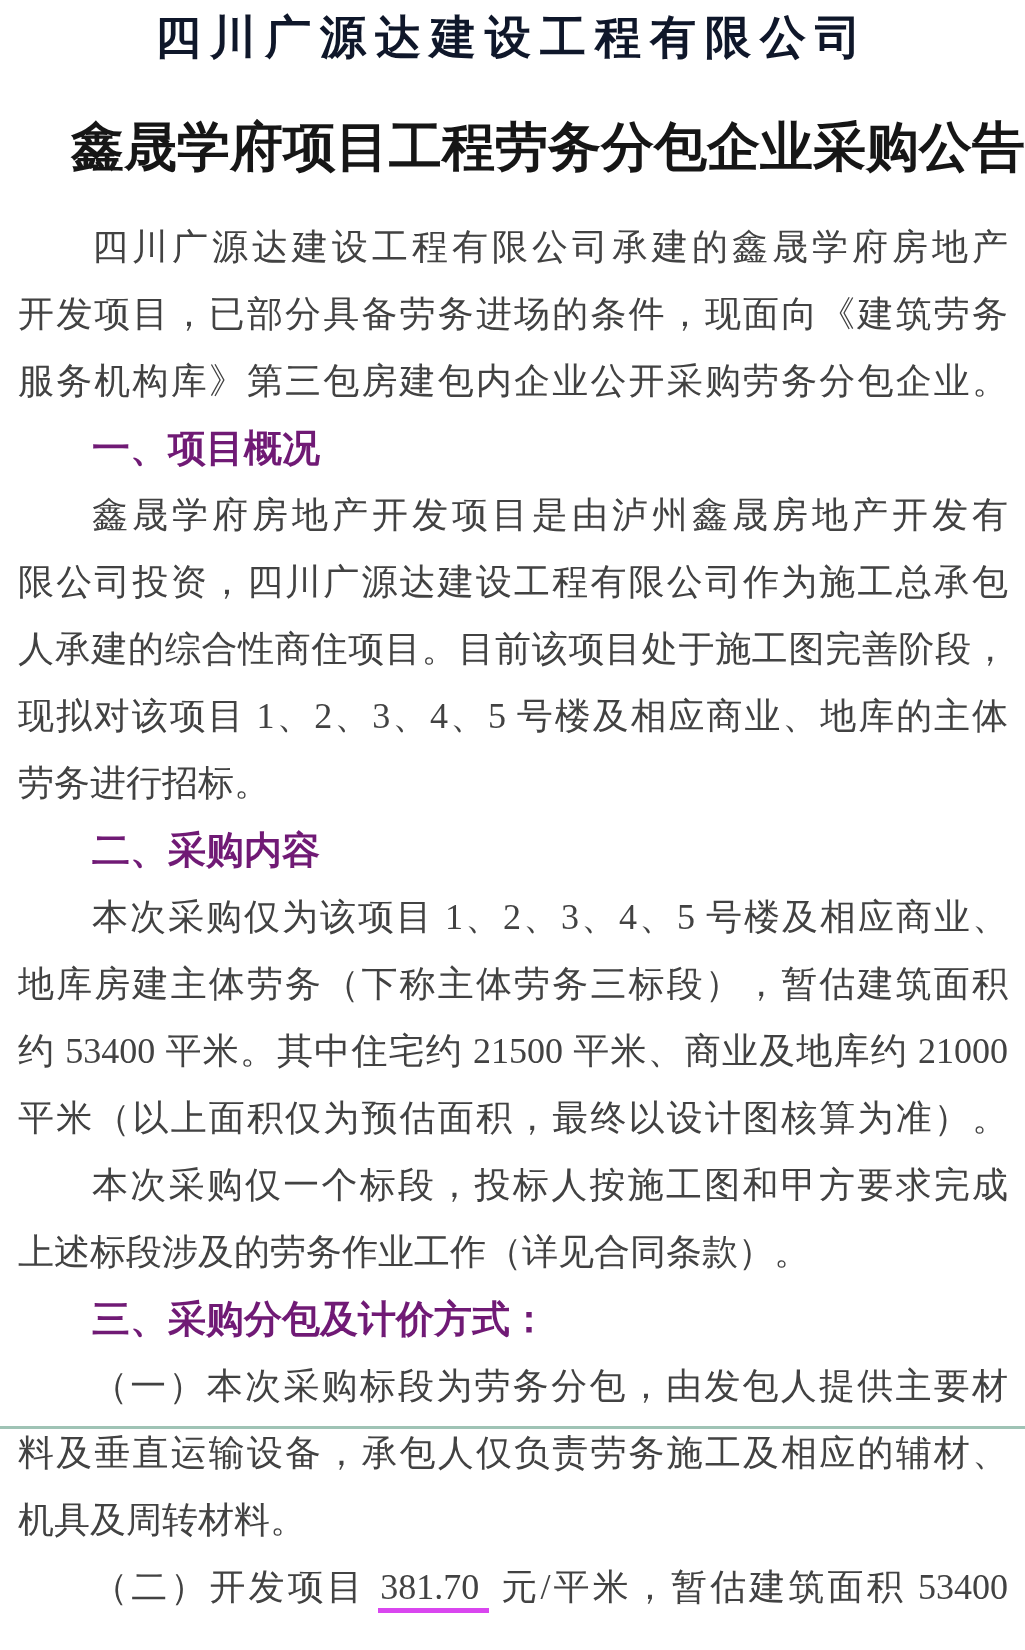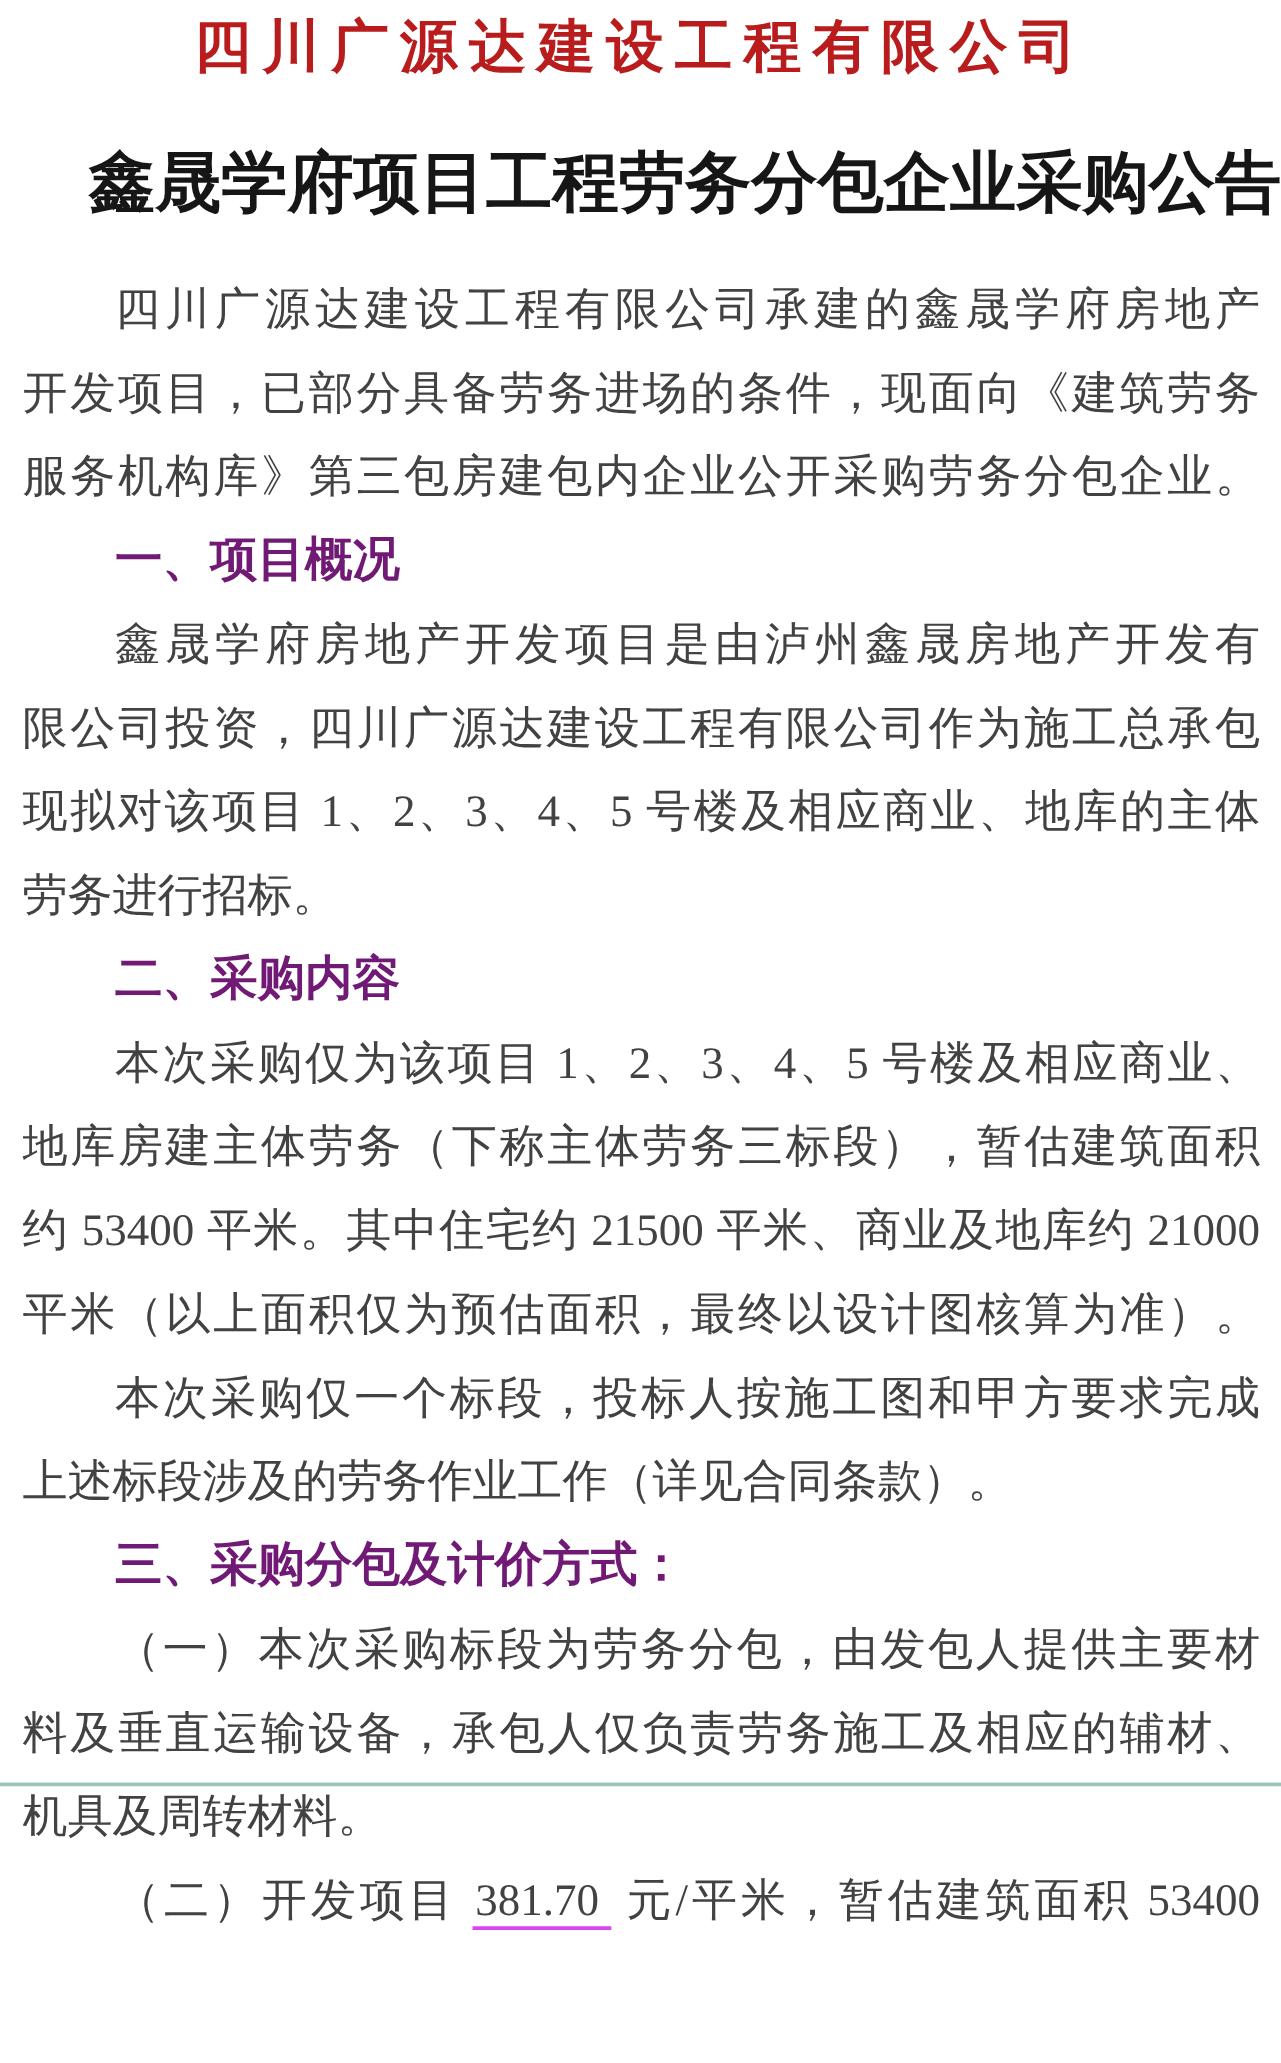--- a/index.html
+++ b/index.html
@@ -9,21 +9,21 @@
     background:#ffffff;
     overflow:hidden;
     font-family:"Liberation Serif","DejaVu Serif",serif;
   }
   .t1{
     margin:8px 0 0 0;
     text-align:center;
     font-size:46px;line-height:60px;
     font-weight:bold;
     letter-spacing:9px;
-    color:#b91c1c;
+    color:#0f172a;
   }
   .t2{
     margin:46px 0 0 0;
     text-align:right;
     font-size:53px;line-height:66px;
     font-weight:bold;
     letter-spacing:0;
     color:#161616;
   }
   .doc-body{
@@ -42,21 +42,21 @@
     text-align:justify;
     text-align-last:justify;
   }
   .heading{
     font-family:"Liberation Sans","DejaVu Sans",sans-serif;
     font-weight:700;
     font-size:38px;
     color:#701a75;
   }
   .u-price{
-    border-bottom:3px solid #d946ef;
+    border-bottom:5px solid #d946ef;
     padding:0 10px 1px 2px;
   }
   .divider{
     position:absolute;
     left:0;top:1426px;
     width:100%;height:3px;
     background:#9fc3b5;
   }
 </style>
 </head>
@@ -69,20 +69,21 @@
 
   <div class="doc-body">
 
     <div class="line just indent">四川广源达建设工程有限公司承建的鑫晟学府房地产</div>
     <div class="line just">开发项目，已部分具备劳务进场的条件，现面向《建筑劳务</div>
     <div class="line just">服务机构库》第三包房建包内企业公开采购劳务分包企业。</div>
 
     <div class="line heading indent">一、项目概况</div>
     <div class="line just indent">鑫晟学府房地产开发项目是由泸州鑫晟房地产开发有</div>
     <div class="line just">限公司投资，四川广源达建设工程有限公司作为施工总承包</div>
+    <div class="line just">人承建的综合性商住项目。目前该项目处于施工图完善阶段，</div>
     <div class="line just">现拟对该项目 1、2、3、4、5 号楼及相应商业、地库的主体</div>
     <div class="line">劳务进行招标。</div>
 
     <div class="line heading indent">二、采购内容</div>
     <div class="line just indent">本次采购仅为该项目 1、2、3、4、5 号楼及相应商业、</div>
     <div class="line just">地库房建主体劳务（下称主体劳务三标段），暂估建筑面积</div>
     <div class="line just">约 53400 平米。其中住宅约 21500 平米、商业及地库约 21000</div>
     <div class="line just">平米（以上面积仅为预估面积，最终以设计图核算为准）。</div>
     <div class="line just indent">本次采购仅一个标段，投标人按施工图和甲方要求完成</div>
     <div class="line">上述标段涉及的劳务作业工作（详见合同条款）。</div>

